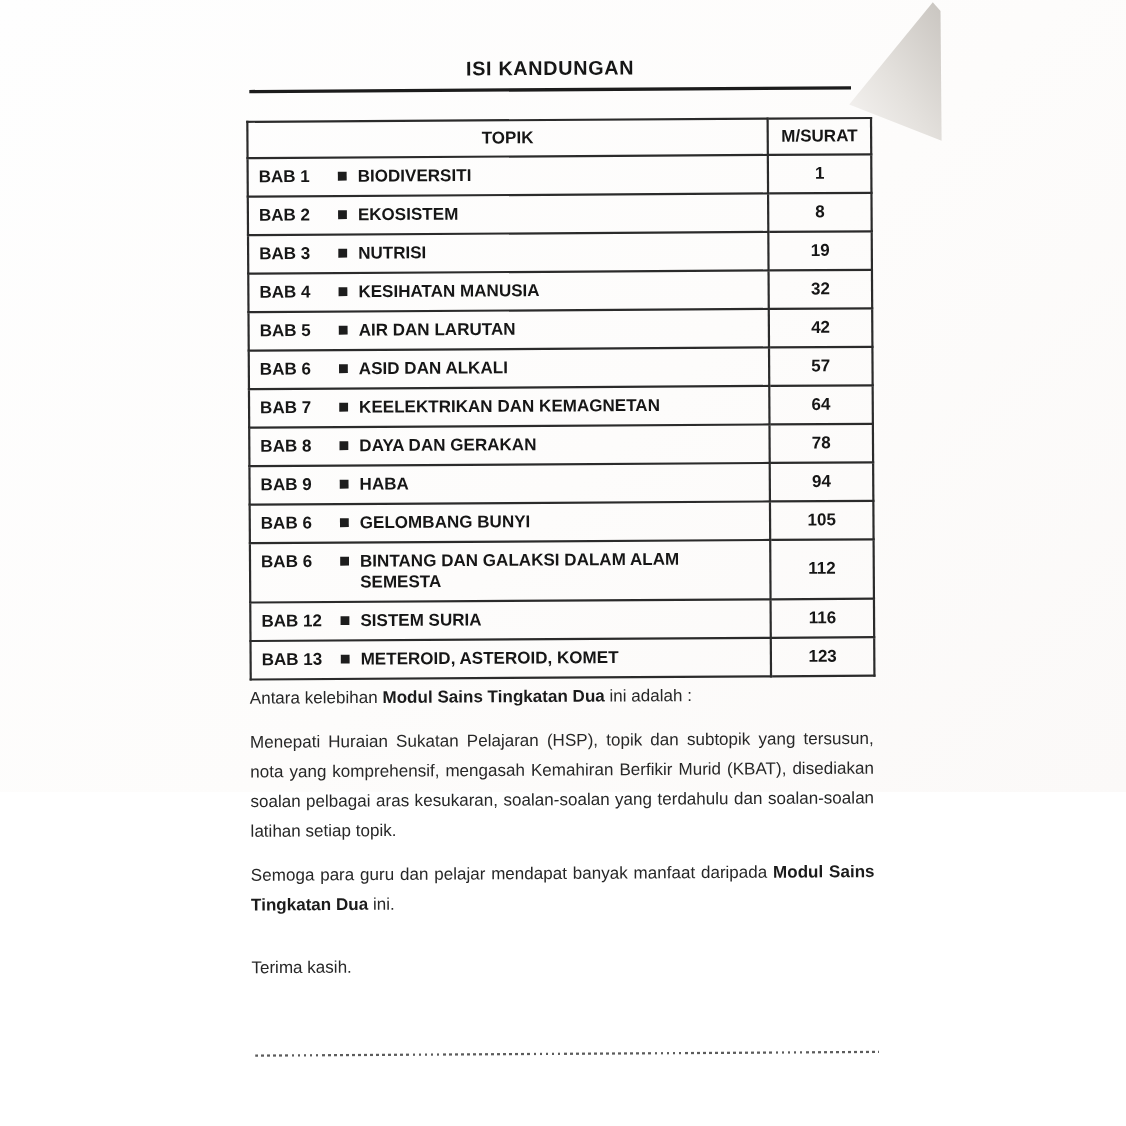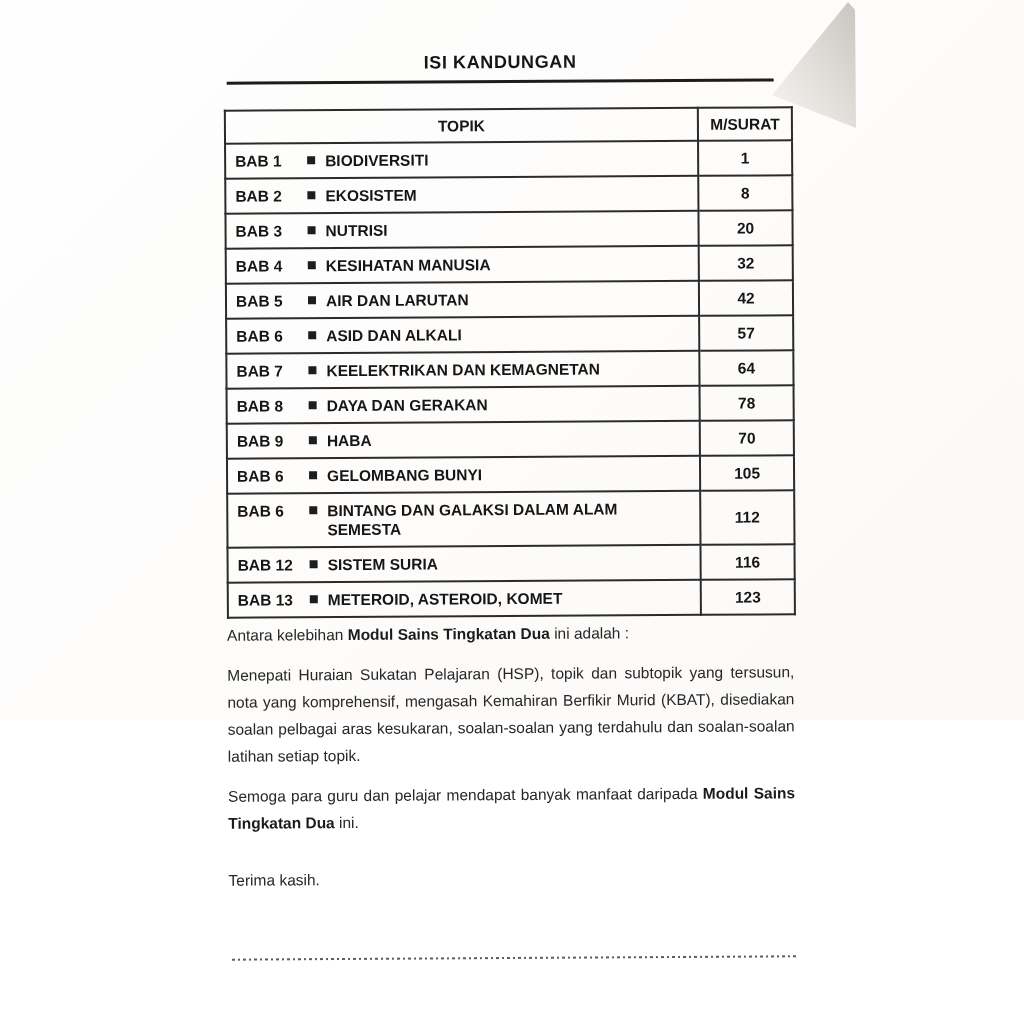--- a/index.html
+++ b/index.html
@@ -141,21 +141,21 @@
           </tr>
 
           <tr>
             <td class="cell-topic">
               <div class="topic-flex">
                 <span class="bab">BAB 3</span>
                 <span class="bullet"></span>
                 <span class="topic">NUTRISI</span>
               </div>
             </td>
-            <td class="cell-page">20</td>
+            <td class="cell-page">19</td>
           </tr>
 
           <tr>
             <td class="cell-topic">
               <div class="topic-flex">
                 <span class="bab">BAB 4</span>
                 <span class="bullet"></span>
                 <span class="topic">KESIHATAN MANUSIA</span>
               </div>
             </td>
@@ -207,21 +207,21 @@
           </tr>
 
           <tr>
             <td class="cell-topic">
               <div class="topic-flex">
                 <span class="bab">BAB 9</span>
                 <span class="bullet"></span>
                 <span class="topic">HABA</span>
               </div>
             </td>
-            <td class="cell-page">70</td>
+            <td class="cell-page">94</td>
           </tr>
 
           <tr>
             <td class="cell-topic">
               <div class="topic-flex">
                 <span class="bab">BAB 6</span>
                 <span class="bullet"></span>
                 <span class="topic">GELOMBANG BUNYI</span>
               </div>
             </td>

